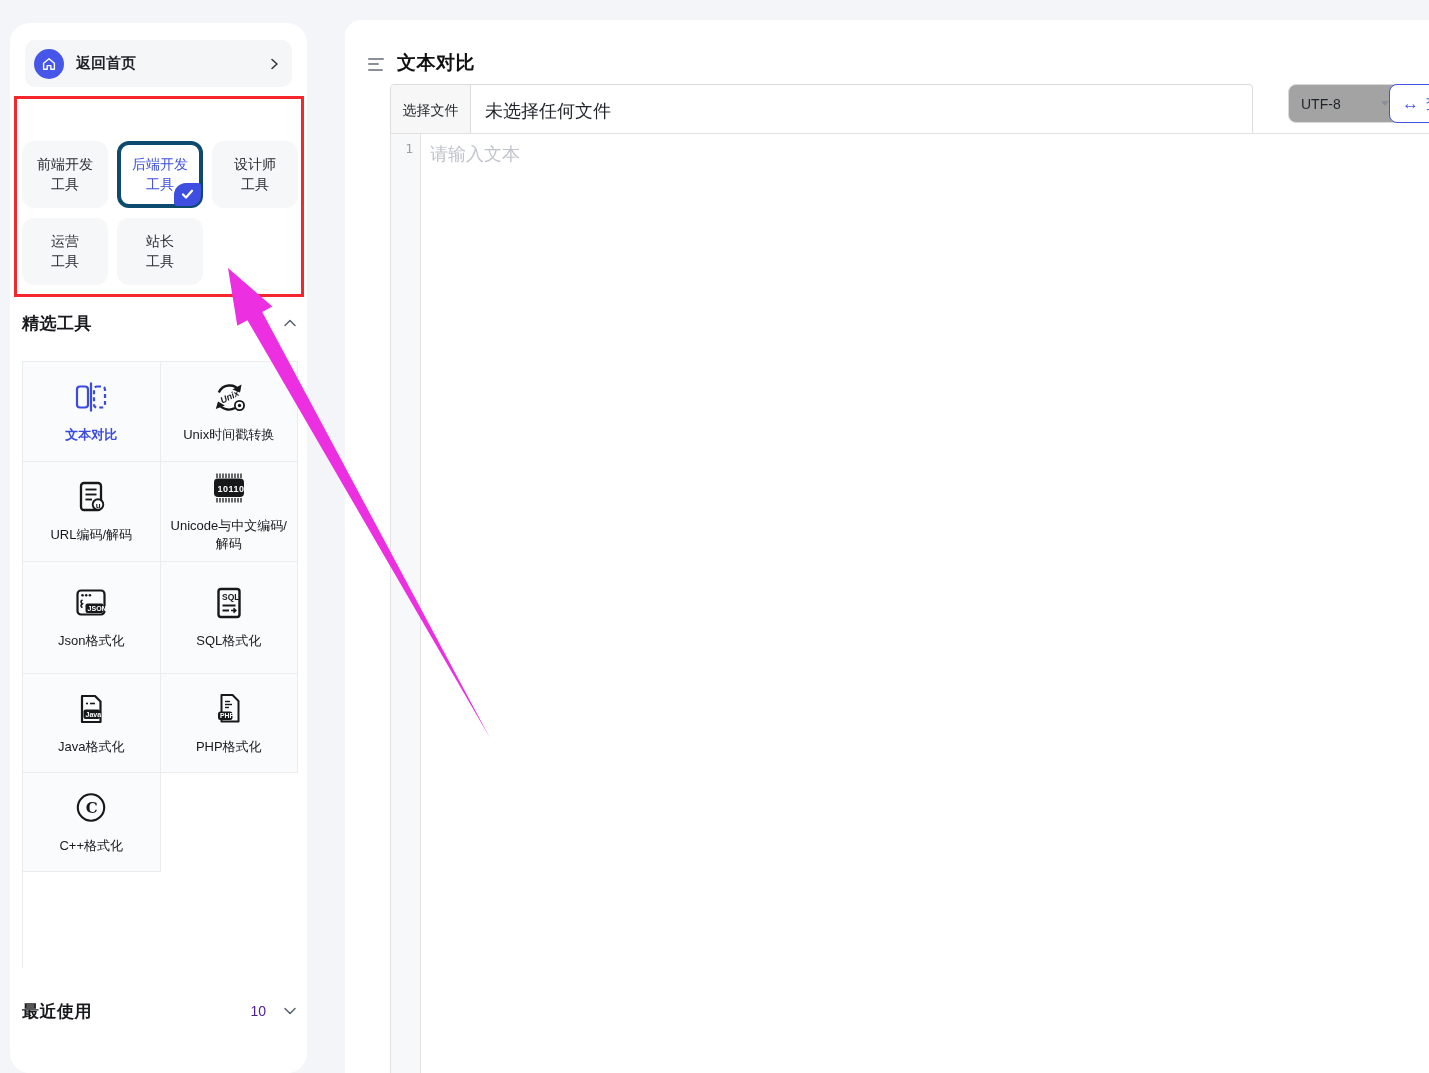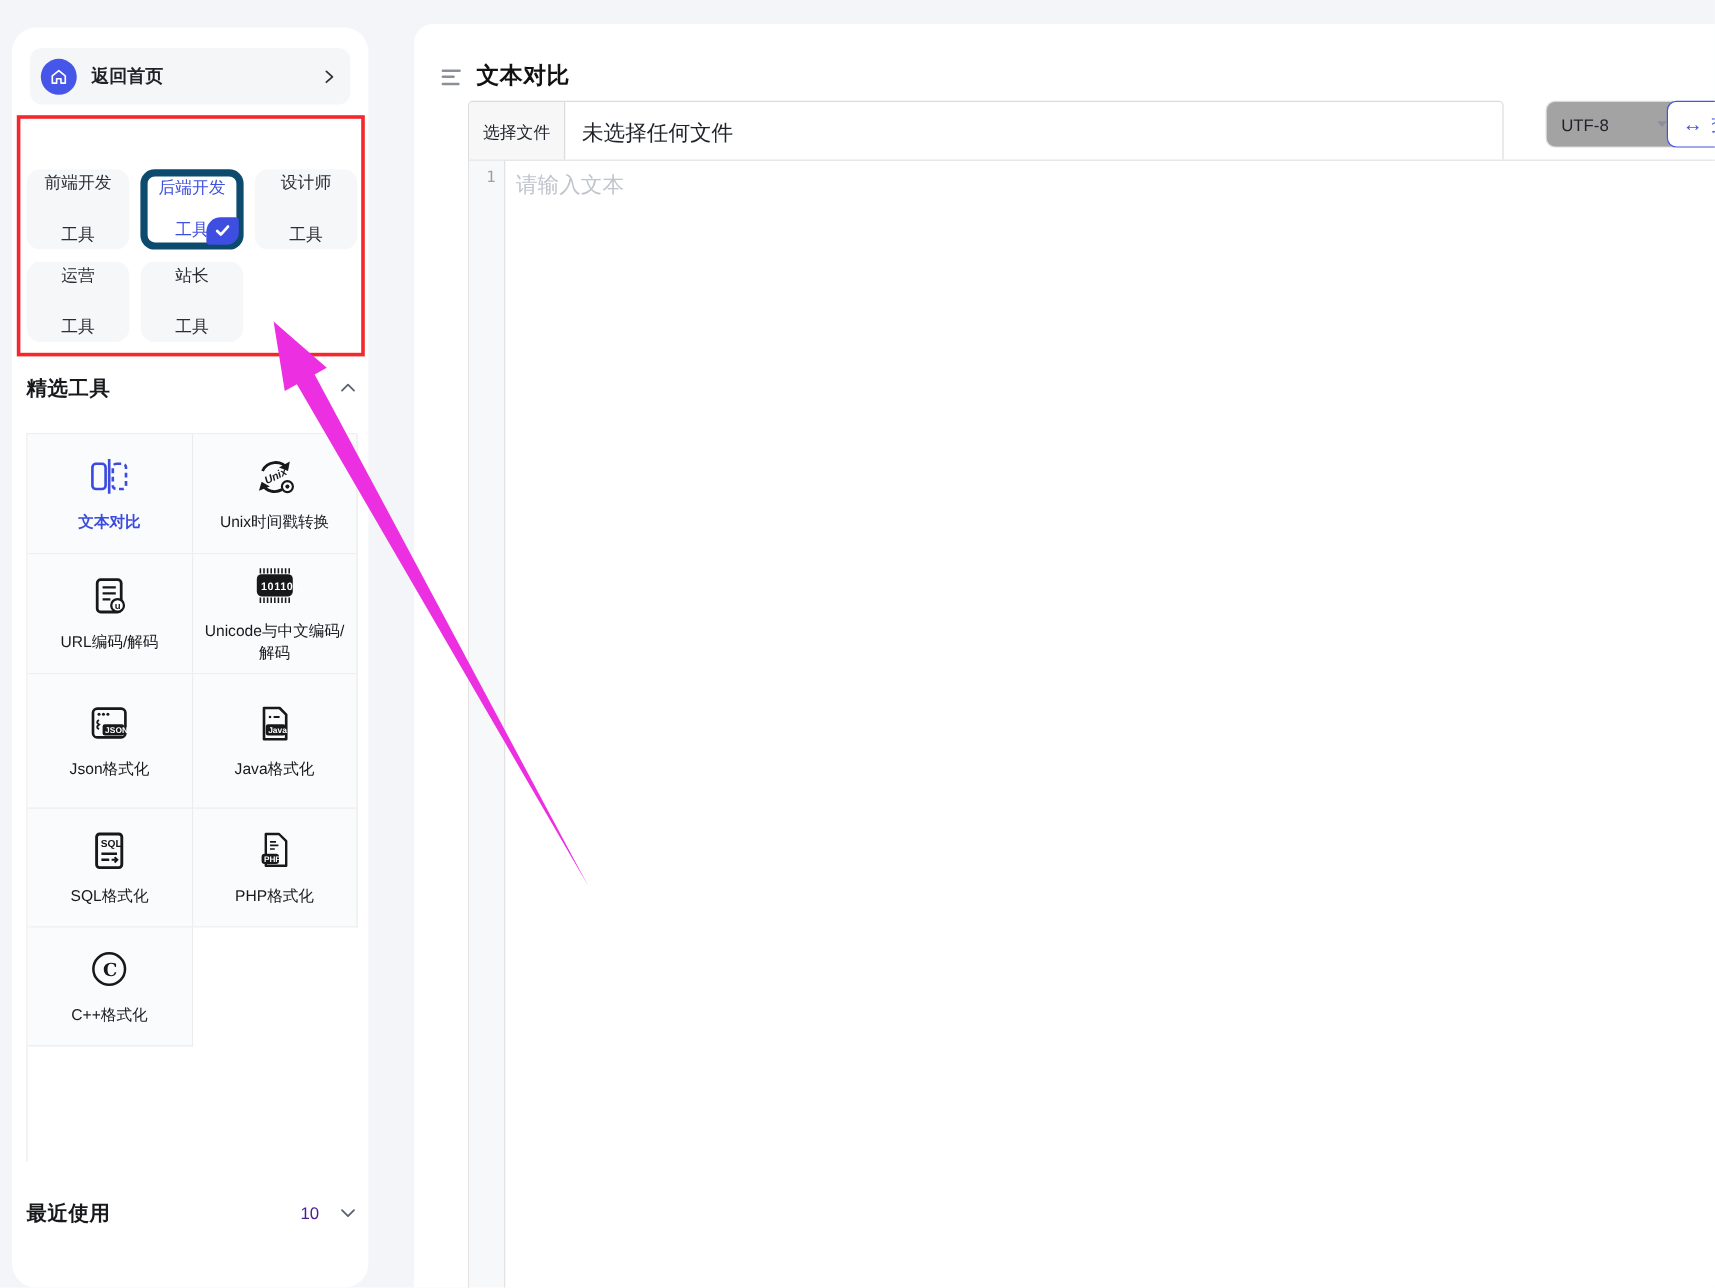--- a/index.html
+++ b/index.html
@@ -33,26 +33,26 @@
   }
   .section-title { font-size:17px; font-weight:700; color:#17191c; letter-spacing:0.5px; }
   .section-count { margin-left:auto; font-size:14px; color:#4c1d95; margin-right:16px; }
   .section-chevron { display:flex; margin-right:2px; cursor:pointer; }
   .role-grid {
     position:absolute; left:12px; top:118px; width:276px;
     display:grid; grid-template-columns:repeat(3, 1fr); gap:10px 9px;
   }
   .role-btn {
     height:67px; border-radius:12px; background:#f6f7f9;
-    display:flex; flex-direction:column; align-items:center; justify-content:space-between;
+    display:flex; flex-direction:column; align-items:center; justify-content:center;
     font-size:14px; color:#2a2d33; line-height:1.4; cursor:pointer;
     border:2px solid transparent; position:relative;
   }
   .role-btn.selected {
-    background:#fff; border:6px solid #0c4a6e; color:#3d4ee0;
+    background:#fff; border:4px solid #0c4a6e; color:#3d4ee0;
   }
   .role-badge {
     position:absolute; right:-2px; bottom:-2px; width:27px; height:23px;
     background:#3d4ee0; border-radius:12px 3px 10px 3px;
     display:flex; align-items:center; justify-content:center;
   }
   .tools-grid {
     position:absolute; left:12px; top:338px; width:276px;
     display:grid; grid-template-columns:1fr 1fr;
     grid-template-rows:100px 100px 112px 99px 99px 96px;
@@ -271,40 +271,40 @@
             <path d="M9.5 14 c-2 1 -2 2.5 0 3.8 c-2 1.2 -2 2.7 0 3.8" stroke="currentColor" stroke-width="1.6" fill="none"></path>
             <rect x="12.5" y="17.5" width="18" height="9.5" rx="2" fill="#17181a"></rect>
             <text x="14.6" y="24.6" font-size="7" font-weight="700" fill="#fff">JSON</text>
           </svg>
         </span>
         <span class="tool-label">Json格式化</span>
       </div>
       <div class="tool-cell">
         <span class="tool-icon">
           <svg width="34" height="34" viewBox="0 0 34 34" fill="none">
+            <rect x="6.5" y="3" width="21" height="28" rx="2.5" stroke="currentColor" stroke-width="2.4"></rect>
+            <text x="10" y="14" font-size="8.5" font-weight="700" fill="currentColor">SQL</text>
+            <line x1="10.5" y1="19.5" x2="23.5" y2="19.5" stroke="currentColor" stroke-width="2"></line>
+            <line x1="10.5" y1="24.5" x2="17" y2="24.5" stroke="currentColor" stroke-width="2"></line>
+            <path d="M19 24.5 h4.5 M21.5 22.3 l2.3 2.2 -2.3 2.2" stroke="currentColor" stroke-width="1.6" fill="none"></path>
+          </svg>
+        </span>
+        <span class="tool-label">SQL格式化</span>
+      </div>
+      <div class="tool-cell">
+        <span class="tool-icon">
+          <svg width="34" height="34" viewBox="0 0 34 34" fill="none">
             <path d="M8 4 H21 L26.5 9.5 V30 H8 Z" stroke="currentColor" stroke-width="2.2" stroke-linejoin="round"></path>
             <circle cx="13" cy="11.5" r="1.1" fill="currentColor"></circle>
             <line x1="16" y1="11.5" x2="21" y2="11.5" stroke="currentColor" stroke-width="1.6"></line>
             <rect x="9.5" y="17.5" width="16.5" height="9.5" rx="2" fill="#17181a"></rect>
             <text x="11.5" y="24.7" font-size="7" font-weight="700" fill="#fff">Java</text>
           </svg>
         </span>
         <span class="tool-label">Java格式化</span>
-      </div>
-      <div class="tool-cell">
-        <span class="tool-icon">
-          <svg width="34" height="34" viewBox="0 0 34 34" fill="none">
-            <rect x="6.5" y="3" width="21" height="28" rx="2.5" stroke="currentColor" stroke-width="2.4"></rect>
-            <text x="10" y="14" font-size="8.5" font-weight="700" fill="currentColor">SQL</text>
-            <line x1="10.5" y1="19.5" x2="23.5" y2="19.5" stroke="currentColor" stroke-width="2"></line>
-            <line x1="10.5" y1="24.5" x2="17" y2="24.5" stroke="currentColor" stroke-width="2"></line>
-            <path d="M19 24.5 h4.5 M21.5 22.3 l2.3 2.2 -2.3 2.2" stroke="currentColor" stroke-width="1.6" fill="none"></path>
-          </svg>
-        </span>
-        <span class="tool-label">SQL格式化</span>
       </div>
       <div class="tool-cell">
         <span class="tool-icon">
           <svg width="34" height="34" viewBox="0 0 34 34" fill="none">
             <path d="M9.5 3 H20.5 L26.5 9 V29.5 H9.5 Z" stroke="currentColor" stroke-width="2" stroke-linejoin="round"></path>
             <line x1="13" y1="9.5" x2="18" y2="9.5" stroke="currentColor" stroke-width="1.4"></line>
             <line x1="13" y1="12.5" x2="20" y2="12.5" stroke="currentColor" stroke-width="1.4"></line>
             <line x1="13" y1="15.5" x2="17" y2="15.5" stroke="currentColor" stroke-width="1.4"></line>
             <rect x="6" y="19.5" width="14.5" height="8.5" rx="2.5" fill="#17181a"></rect>
             <text x="8" y="26" font-size="6.8" font-weight="700" fill="#fff">PHP</text>

